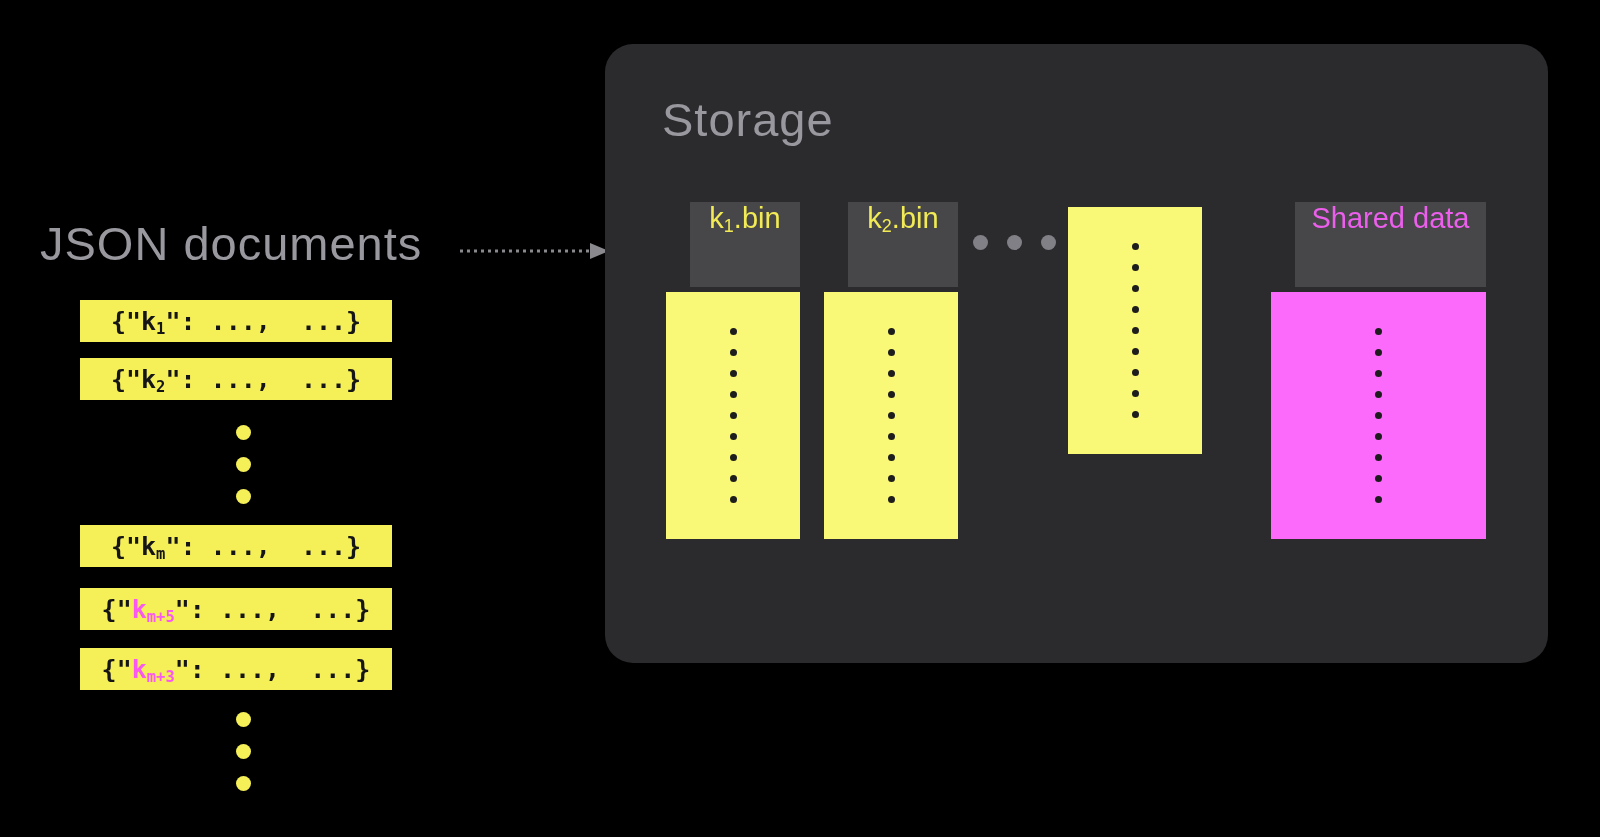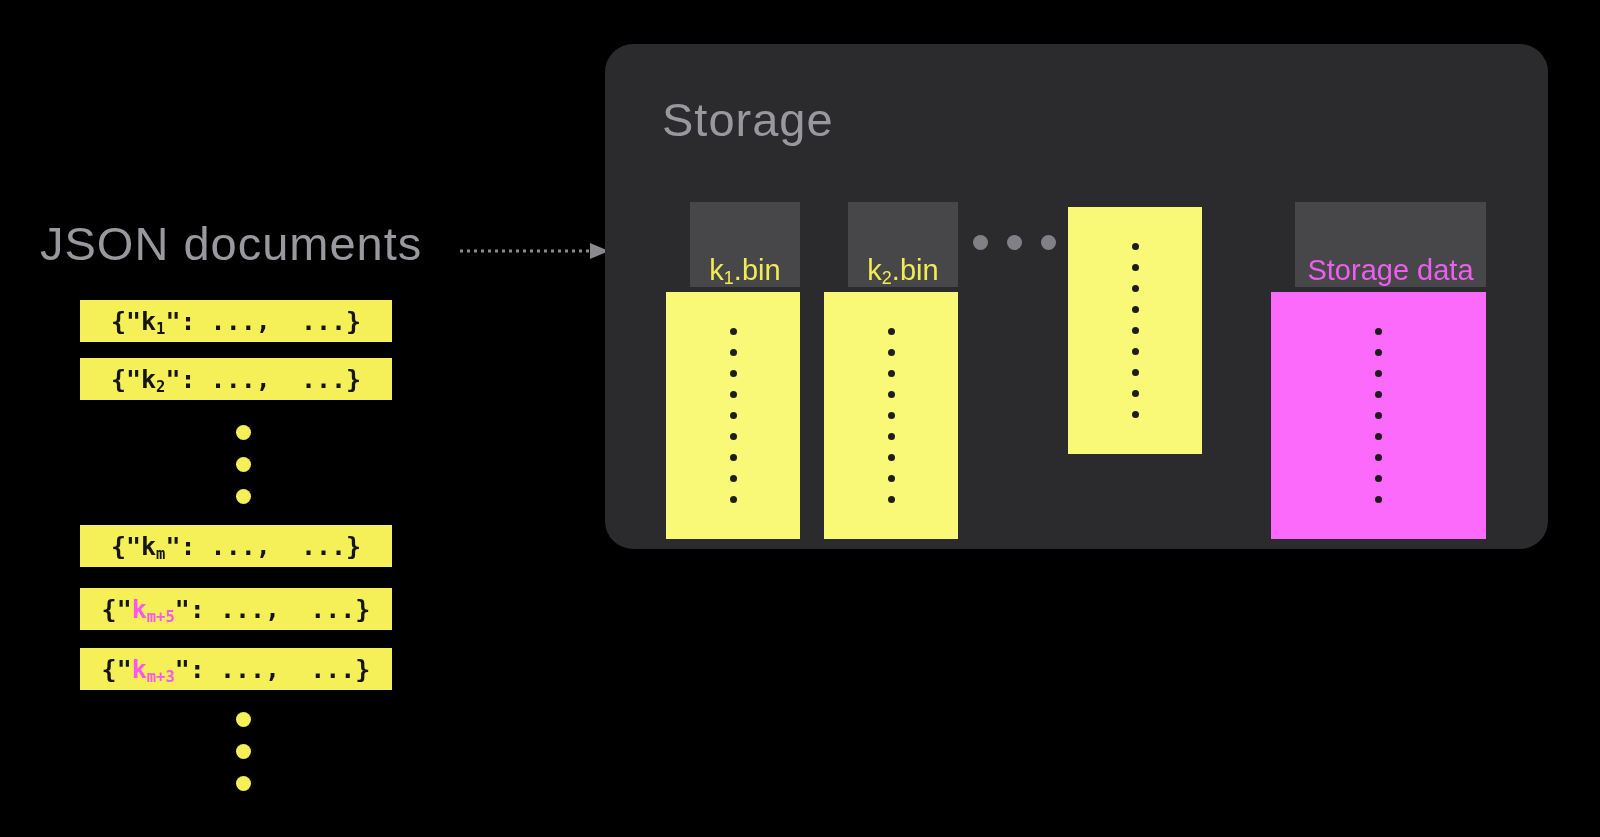--- a/index.html
+++ b/index.html
@@ -31,28 +31,28 @@
     position:absolute; left:236px;
     display:flex; flex-direction:column; gap:17px;
   }
   .v-dots .dot {
     width:15px; height:15px; border-radius:50%;
     background:var(--yellow-bar,#F5EF58);
   }
 
   
   .panel {
-    position:absolute; left:605px; top:44px; width:943px; height:505px;
+    position:absolute; left:605px; top:44px; width:943px; height:619px;
     background:var(--panel,#2B2B2E); border-radius:28px;
   }
   .panel-title { left:662px; top:92px; }
   .column { position:absolute; top:158px; }
   .col-header {
     height:85px; background:var(--header-cell,#47474A);
-    display:flex; align-items:flex-end; justify-content:center;
+    display:flex; align-items:flex-start; justify-content:center;
     font-size:29px; font-weight:500; white-space:nowrap;margin-left:24px;
   }
   .column.yellow .col-header { color:var(--yellow-header-text,#F2EB55); }
   .column.magenta .col-header { color:var(--magenta-header-text,#EC5EEC); }
   .col-body {
     margin-top:5px; height:247px;
     display:flex; flex-direction:column; align-items:center;
     justify-content:center; gap:14px;
   }
   .column.yellow .col-body { background:var(--yellow-body,#F9F877); }
@@ -140,21 +140,21 @@
             <span class="bdot"></span>
             <span class="bdot"></span>
             <span class="bdot"></span>
             <span class="bdot"></span>
             <span class="bdot"></span>
             <span class="bdot"></span>
           </div>
         </div>
         <div class="column magenta" style="left: 666px; width: 215px;">
           <div class="col-header">
-            <span class="col-label">Storage data</span>
+            <span class="col-label">Shared data</span>
           </div>
           <div class="col-body">
             <span class="bdot"></span>
             <span class="bdot"></span>
             <span class="bdot"></span>
             <span class="bdot"></span>
             <span class="bdot"></span>
             <span class="bdot"></span>
             <span class="bdot"></span>
             <span class="bdot"></span>

